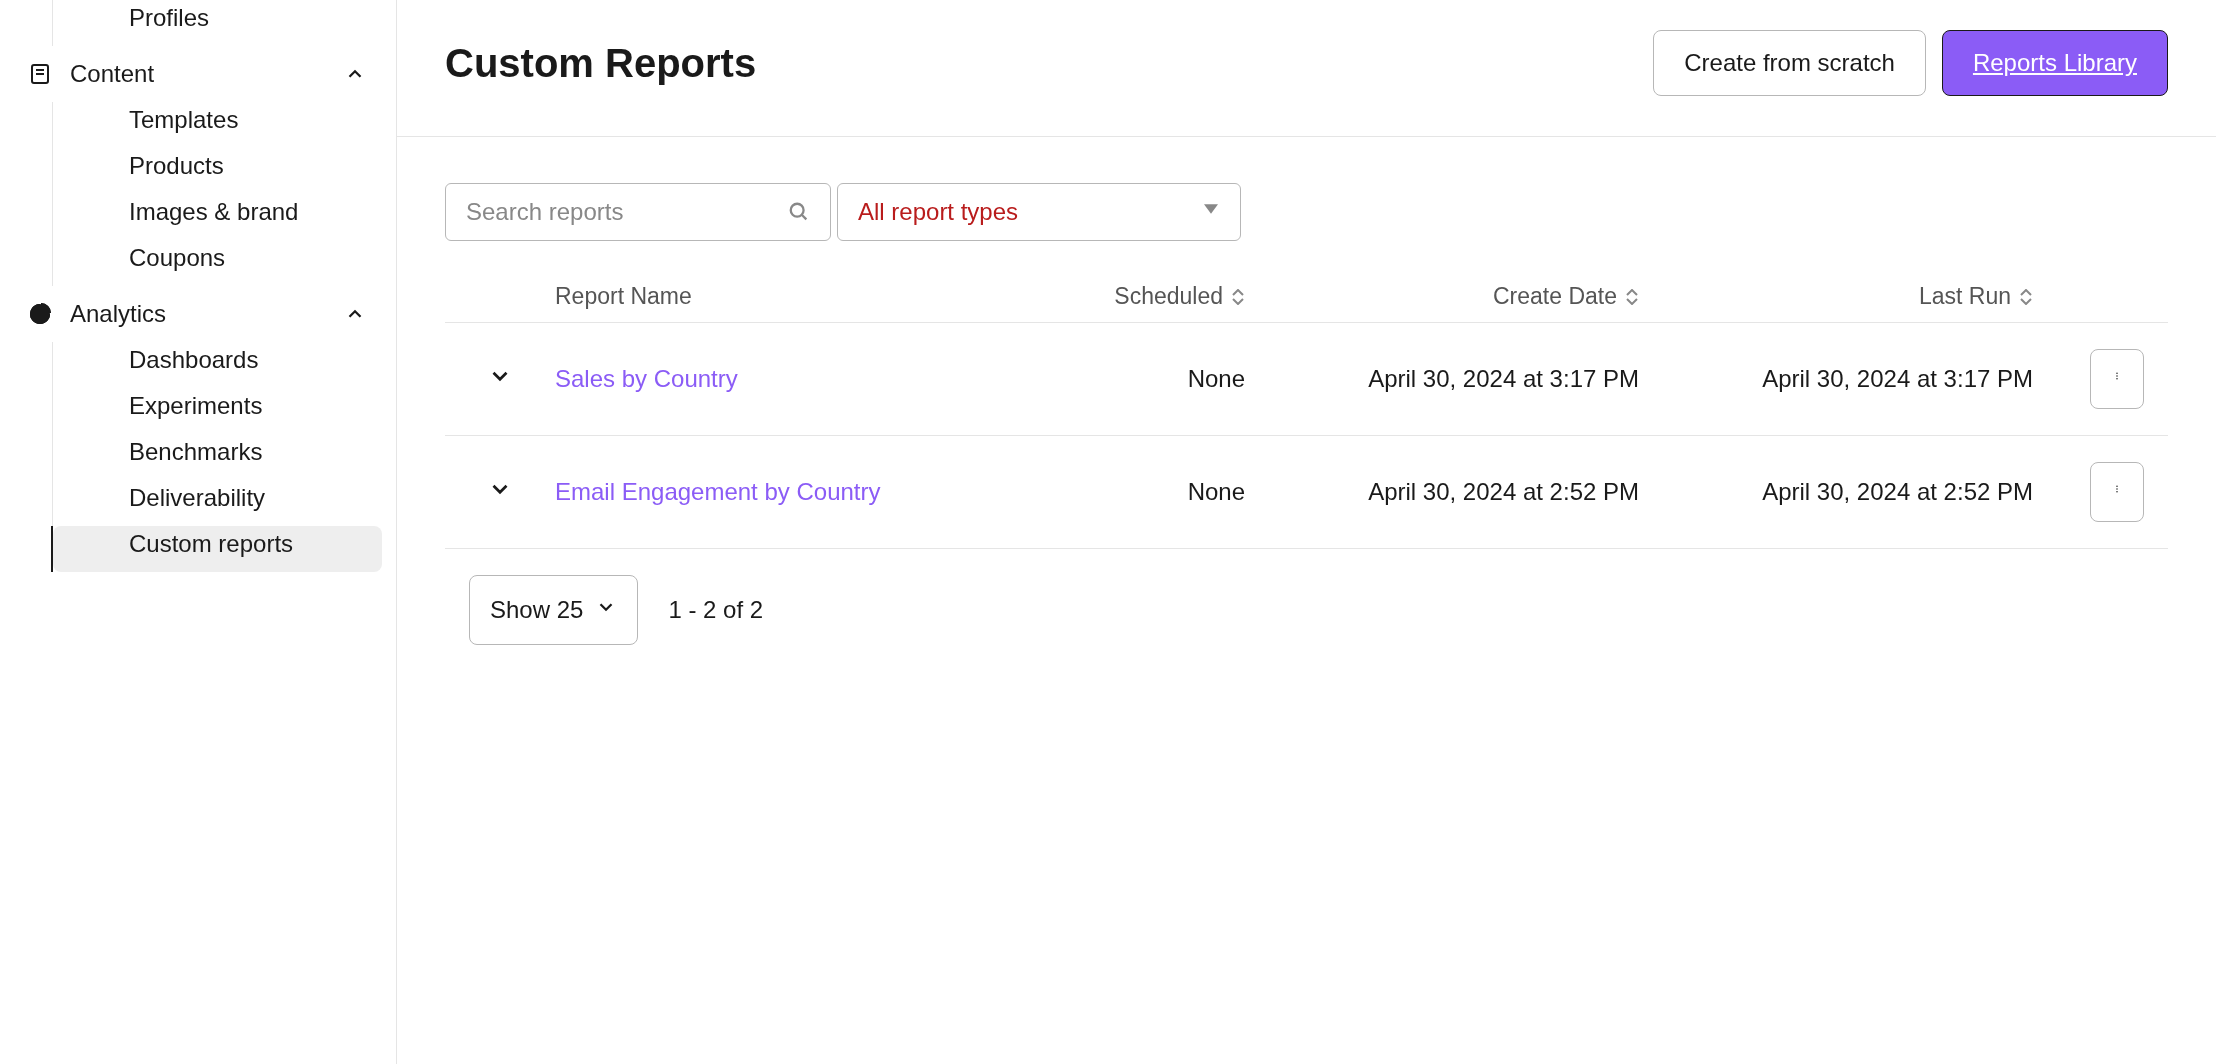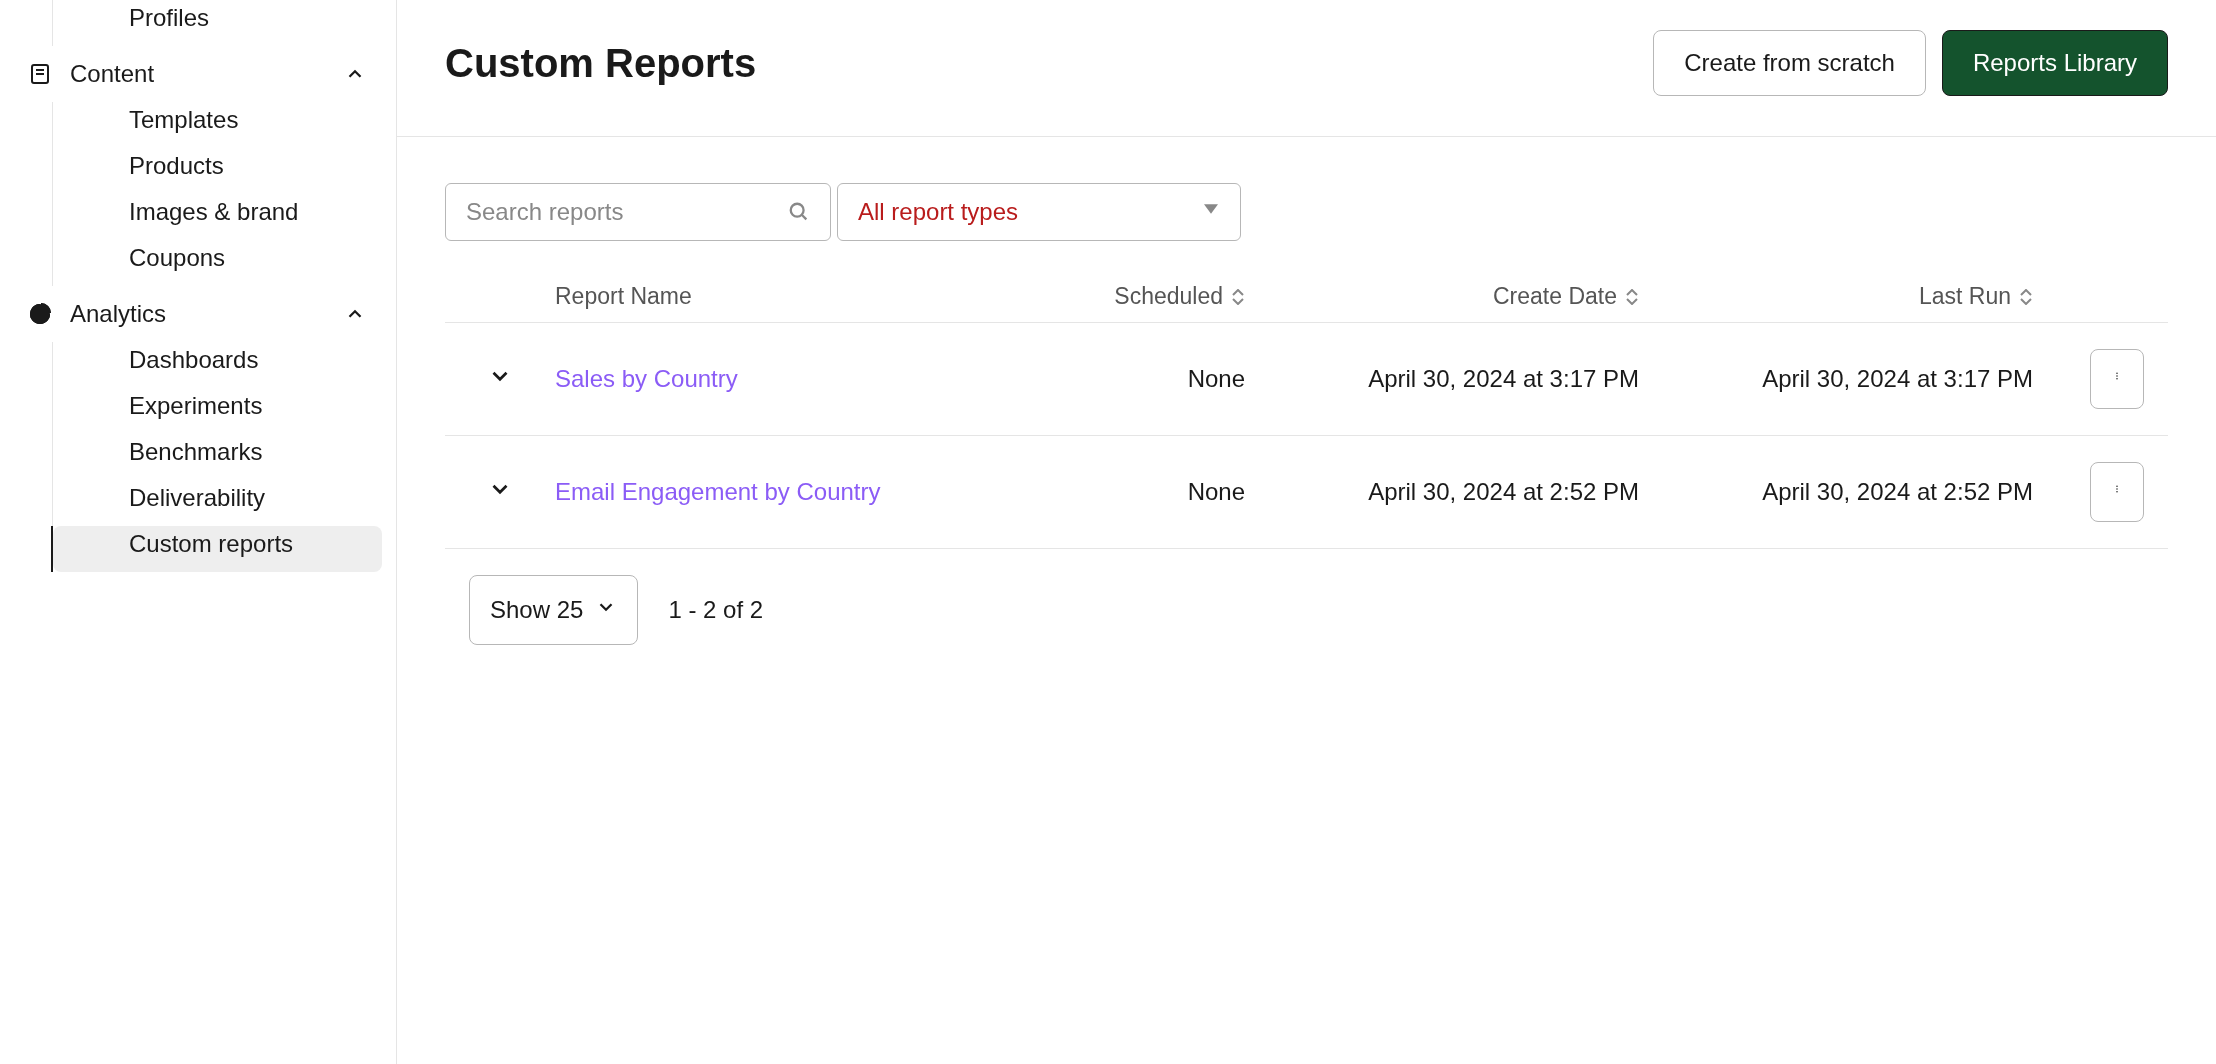--- a/index.html
+++ b/index.html
@@ -103,23 +103,24 @@
     padding: 18px 30px;
     border-radius: 8px;
     cursor: pointer;
     font-weight: 500;
     border: 1.5px solid #b7b7b7;
     background: #fff;
     color: #1a1a1a;
     text-align: right;
   }
   .btn-primary {
-    background: #14532d;
+    background: #8b5cf6;
     border-color: #1a1a1a;
     color: #fff;
+    text-decoration: underline;
   }
 
   .content {
     padding: 46px 48px;
   }
 
   .filter-row {
     display: flex;
     gap: 6px;
     margin-bottom: 30px;

